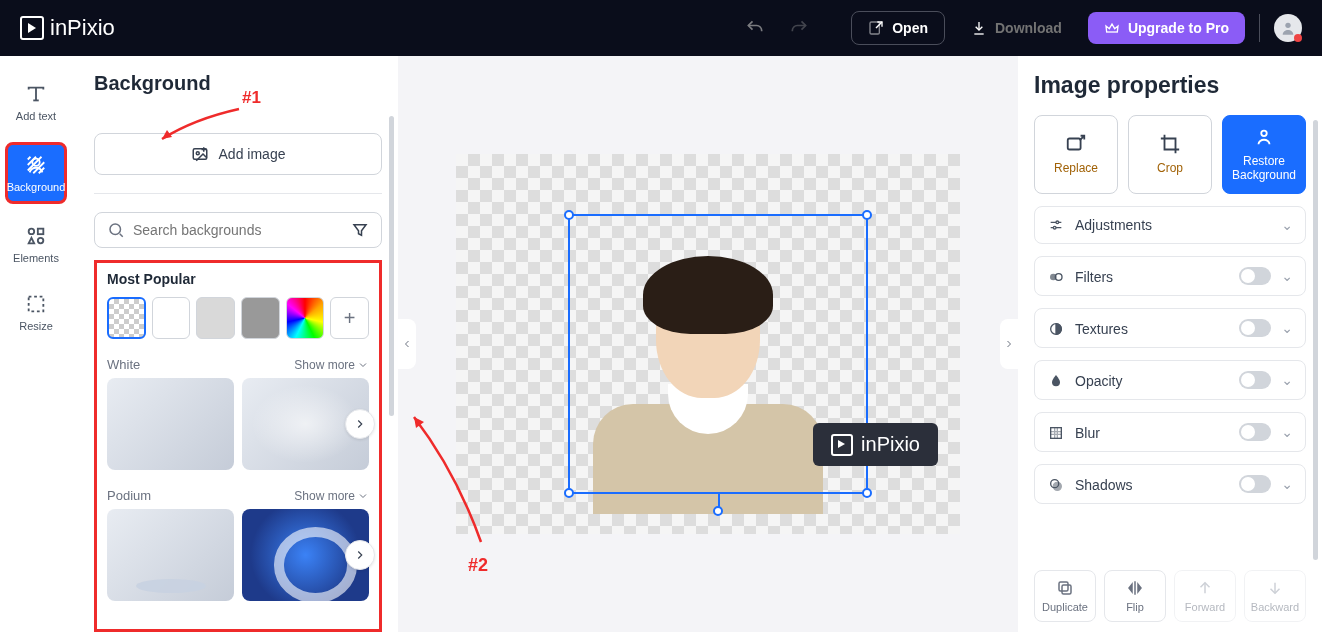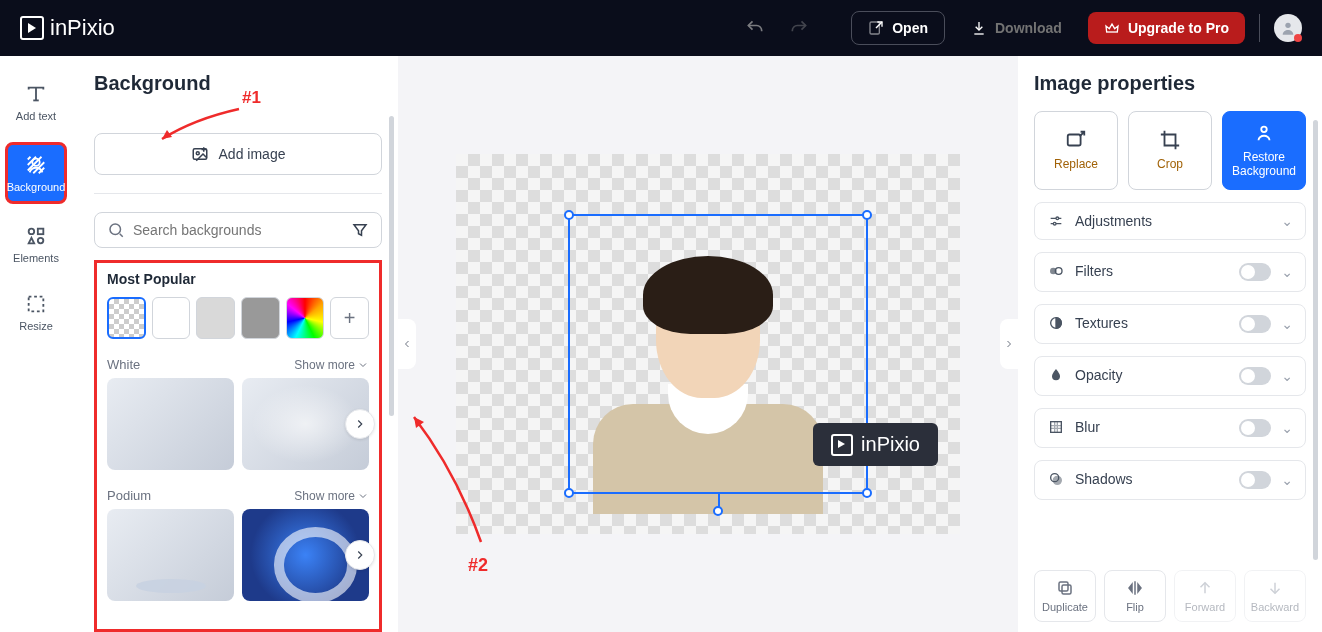--- a/index.html
+++ b/index.html
@@ -9,21 +9,21 @@
 .header { height: 56px; background: #0a0d1b; display: flex; align-items: center; padding: 0 20px; color: #fff; }
 .logo { display: flex; align-items: center; gap: 6px; font-size: 22px; font-weight: 500; }
 .logo-icon { width: 24px; height: 24px; border: 2px solid #fff; border-radius: 3px; display: flex; align-items: center; justify-content: center; position: relative; }
 .logo-icon::after { content: ''; position: absolute; left: 6px; width: 0; height: 0; border-left: 8px solid #fff; border-top: 5px solid transparent; border-bottom: 5px solid transparent; }
 .header-spacer { flex: 1; }
 .header-icons { display: flex; gap: 20px; margin-right: 30px; }
 .header-icon { width: 24px; height: 24px; display: flex; align-items: center; justify-content: center; cursor: pointer; opacity: 0.7; }
 .header-btn { display: flex; align-items: center; gap: 8px; padding: 8px 16px; border-radius: 8px; font-size: 14px; font-weight: 600; cursor: pointer; margin-left: 10px; }
 .btn-open { border: 1px solid #4a4d5a; color: #fff; }
 .btn-download { color: #737373; }
-.btn-upgrade { background: #b91c1c; color: #fff; }
+.btn-upgrade { background: #8b5cf6; color: #fff; }
 .header-divider { width: 1px; height: 28px; background: #4a4d5a; margin: 0 14px; }
 .avatar { width: 28px; height: 28px; border-radius: 50%; background: #e5e7eb; position: relative; display: flex; align-items: center; justify-content: center; }
 .avatar::after { content: ''; position: absolute; bottom: 0; right: 0; width: 8px; height: 8px; background: #ef4444; border-radius: 50%; }
 
 
 .body-wrap { display: flex; height: 576px; }
 
 
 .tool-rail { width: 72px; background: #fff; display: flex; flex-direction: column; align-items: center; padding-top: 18px; gap: 12px; }
 .tool-item { width: 62px; display: flex; flex-direction: column; align-items: center; gap: 4px; padding: 8px 2px; border-radius: 8px; cursor: pointer; font-size: 11px; color: #4b5563; }
@@ -88,27 +88,27 @@
 .person-neck-shirt { position: absolute; bottom: 80px; left: 50%; transform: translateX(-50%); width: 80px; height: 50px; background: #fff; border-radius: 0 0 40px 40px; }
 .watermark { position: absolute; bottom: 48px; right: -10px; background: #2b2f3a; color: #fff; padding: 10px 18px; border-radius: 6px; display: flex; align-items: center; gap: 8px; font-size: 20px; }
 .watermark .wm-icon { width: 22px; height: 22px; border: 2px solid #fff; border-radius: 3px; position: relative; }
 .watermark .wm-icon::after { content: ''; position: absolute; left: 5px; top: 4px; width: 0; height: 0; border-left: 7px solid #fff; border-top: 4px solid transparent; border-bottom: 4px solid transparent; }
 
 .annotation-2 { position: absolute; bottom: 56px; left: 70px; color: #ef2b2b; font-weight: 700; font-size: 18px; pointer-events: none; }
 .arrow-2 { position: absolute; bottom: 80px; left: 8px; width: 90px; height: 140px; pointer-events: none; }
 
 
 .right-panel { width: 304px; background: #fff; padding: 16px 16px 10px 16px; display: flex; flex-direction: column; gap: 12px; }
-.right-title { font-size: 20px; font-weight: 700; color: #1f2937; margin-bottom: 4px; }
+.right-title { font-size: 23px; font-weight: 700; color: #1f2937; margin-bottom: 4px; }
 .action-row { display: flex; gap: 10px; }
 .action-btn { flex: 1; border: 1px solid #d1d5db; border-radius: 8px; padding: 10px 4px; display: flex; flex-direction: column; align-items: center; justify-content: center; gap: 6px; font-size: 12px; color: #a16207; cursor: pointer; min-height: 72px; }
 .action-btn.primary { background: #1a6dff; color: #fff; border-color: #1a6dff; }
 .action-btn .ab-icon { font-size: 20px; }
 
-.prop-row { display: flex; align-items: flex-start; justify-content: space-between; border: 1px solid #e5e7eb; border-radius: 8px; padding: 10px 12px; font-size: 14px; color: #374151; cursor: pointer; }
+.prop-row { display: flex; align-items: flex-end; justify-content: space-between; border: 1px solid #e5e7eb; border-radius: 8px; padding: 10px 12px; font-size: 14px; color: #374151; cursor: pointer; }
 .prop-left { display: flex; align-items: center; gap: 10px; }
 .prop-right { display: flex; align-items: center; gap: 10px; }
 .toggle { width: 32px; height: 18px; background: #d1d5db; border-radius: 10px; position: relative; cursor: pointer; }
 .toggle::after { content: ''; position: absolute; top: 2px; left: 2px; width: 14px; height: 14px; background: #fff; border-radius: 50%; }
 .chev { color: #9ca3af; }
 .prop-icon { width: 18px; display: flex; justify-content: center; color: #4b5563; }
 
 .bottom-actions { display: flex; gap: 8px; margin-top: auto; }
 .ba-btn { flex: 1; border: 1px solid #e5e7eb; border-radius: 8px; padding: 8px 4px; display: flex; flex-direction: column; align-items: center; gap: 4px; font-size: 11px; color: #6b7280; cursor: pointer; }
 .ba-btn.disabled { opacity: 0.5; cursor: default; }

